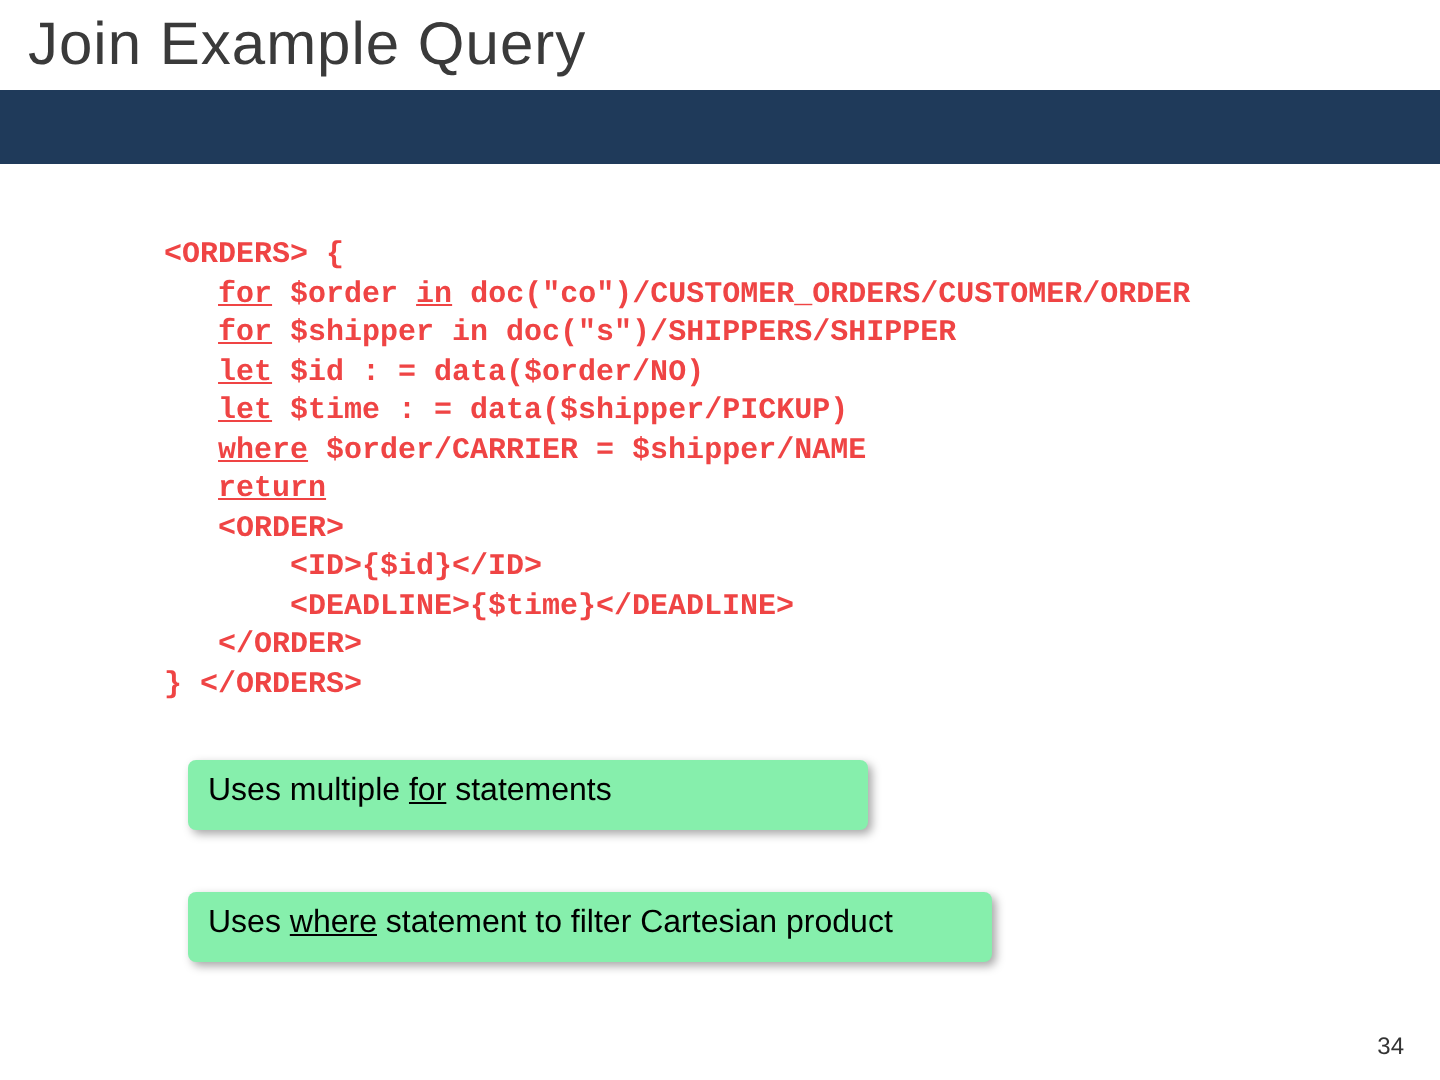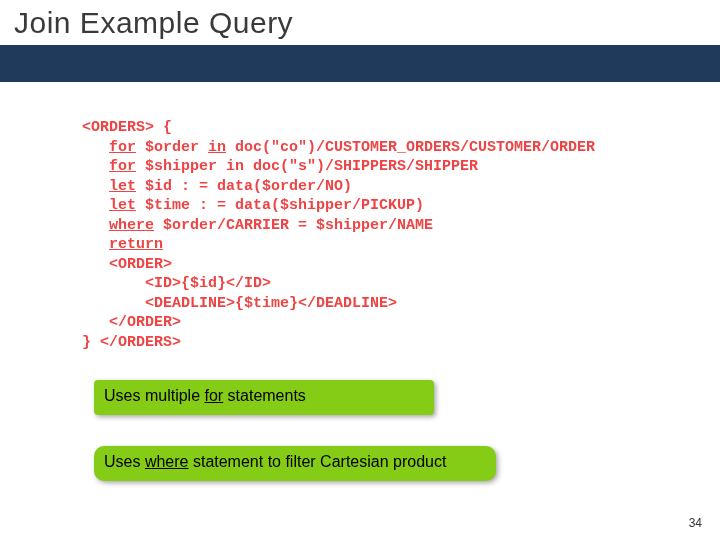--- a/index.html
+++ b/index.html
@@ -34,31 +34,31 @@
     font-family: "Courier New", Courier, monospace;
     font-size: 15px;
     font-weight: bold;
     line-height: 1.3;
     color: #ef4444;
     white-space: pre;
   }
   .kw { text-decoration: underline; }
   .note-box {
     position: absolute;
-    background: #84cc16;
+    background: #86efac;
     border-radius: 4px;
     padding: 6px 10px 8px 10px;
     box-shadow: 2px 2px 5px rgba(0,0,0,0.35);
     font-size: 16px;
     color: #000;
     line-height: 1.3;
   }
   .note-box .u { text-decoration: underline; }
   #note1 { top: 380px; left: 94px; width: 340px; }
-  #note2 { top: 446px; left: 94px; width: 402px; border-radius: 10px; }
+  #note2 { top: 446px; left: 94px; width: 402px; }
   .page-num {
     position: absolute;
     bottom: 10px;
     right: 18px;
     font-size: 12px;
     color: #333;
   }
 </style>
 </head>
 <body>

